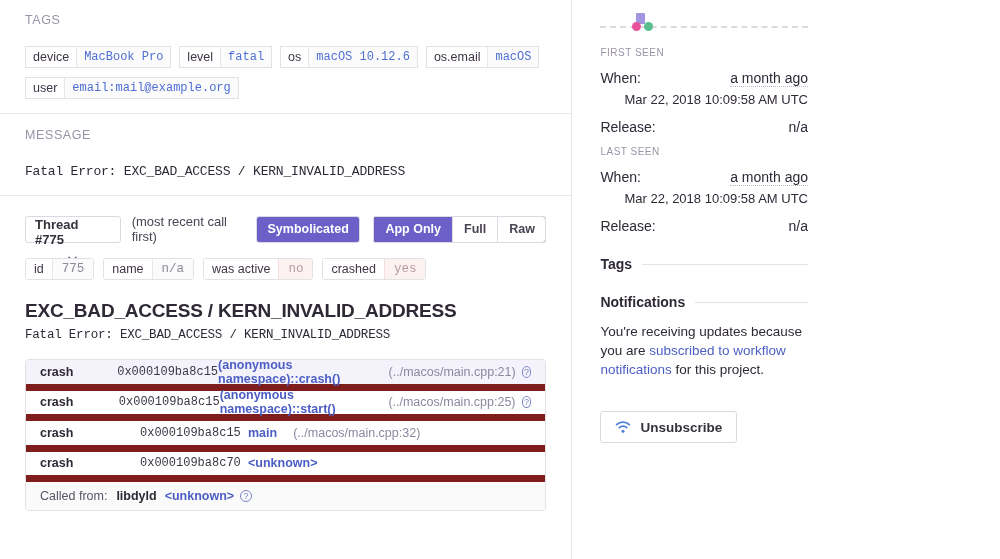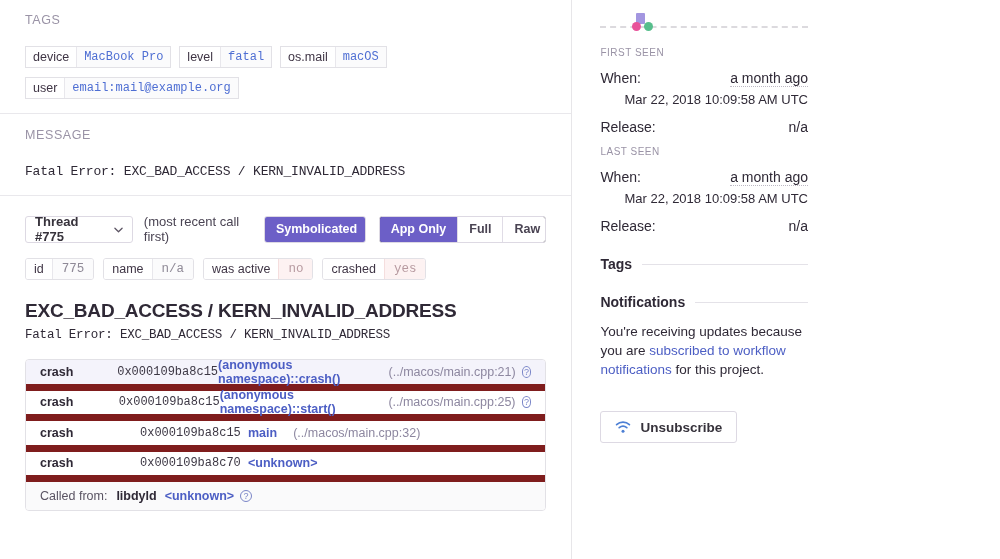--- a/index.html
+++ b/index.html
@@ -81,20 +81,21 @@
     gap: 6px;
     border: 1px solid #ddd9e3;
     border-radius: 3px;
     background: #fff;
     height: 27px;
     padding: 0 9px;
     font-size: 13px;
     font-weight: bold;
     color: #36323b;
     cursor: pointer;
+    flex-direction: column;
   }
   .chev { font-size: 10px; color: #5c5463; }
   .hint {
     margin-left: 11px;
     font-size: 13px;
     color: #4a4453;
   }
   .seg-group {
     display: inline-flex;
     border: 1px solid #ddd9e3;
@@ -303,21 +304,25 @@
         <div class="tag-row">
           <span class="pill">
             <span class="k">device</span>
             <span class="v">MacBook Pro</span>
           </span>
           <span class="pill">
             <span class="k">level</span>
             <span class="v">fatal</span>
           </span>
           <span class="pill">
-            <span class="k">os.mail</span>
+            <span class="k">os</span>
+            <span class="v">macOS 10.12.6</span>
+          </span>
+          <span class="pill">
+            <span class="k">os.email</span>
             <span class="v">macOS</span>
           </span>
         </div>
 
         <div class="tag-row">
           <span class="pill">
             <span class="k">user</span>
             <span class="v">email:mail@example.org</span>
           </span>
         </div>

